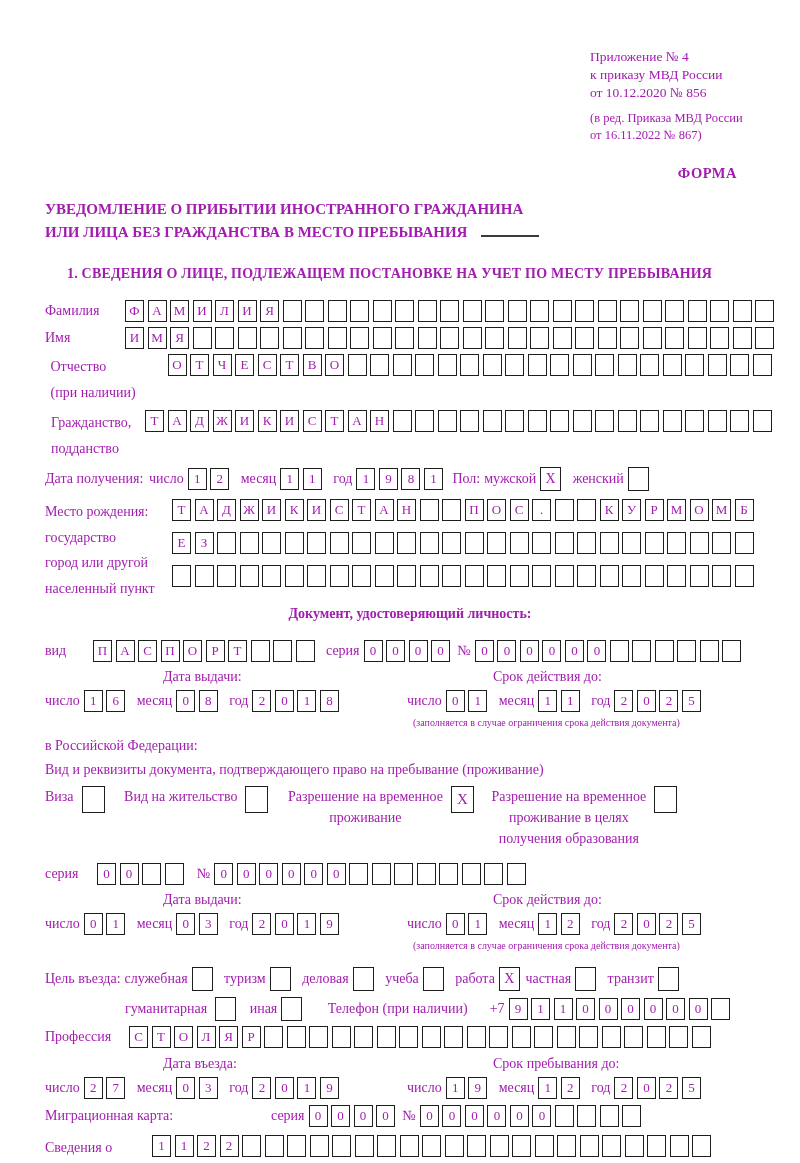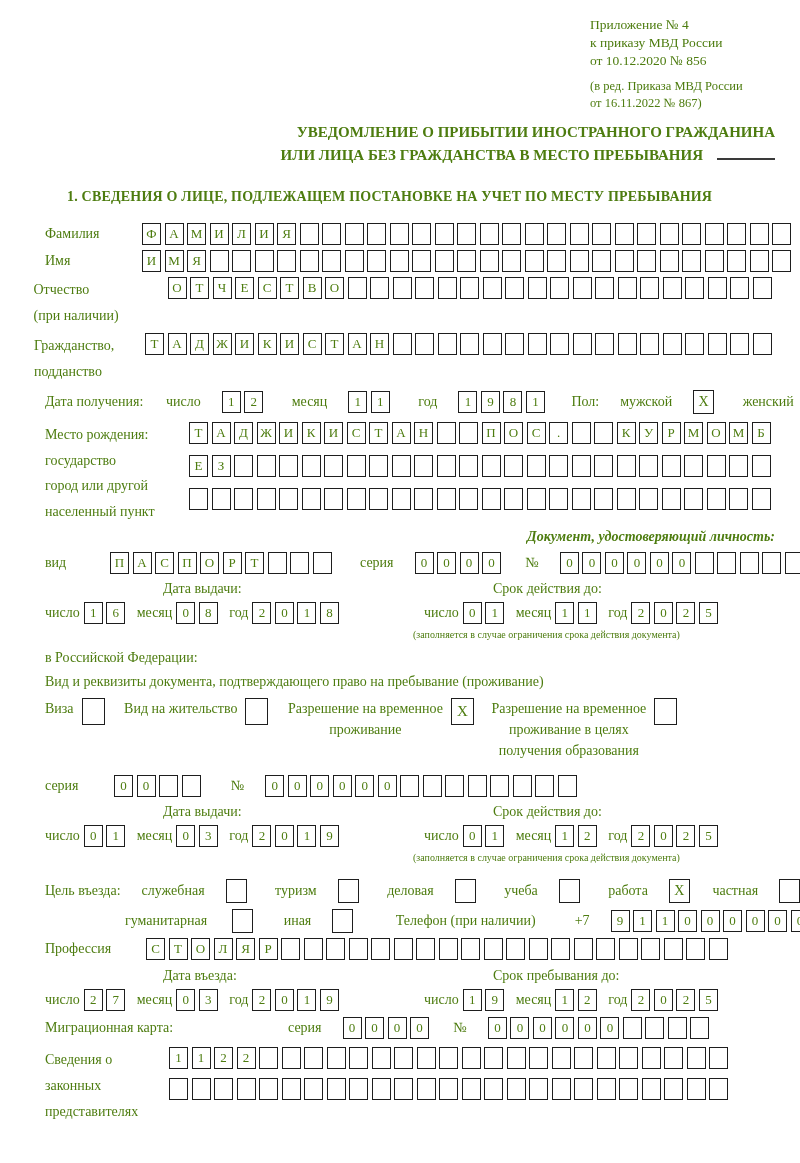--- a/index.html
+++ b/index.html
@@ -1,61 +1,62 @@
 <!DOCTYPE html>
 <html><head>
 <meta charset="utf-8">
 <style>
   html,body{margin:0;padding:0;background:#fff;}
-  .page{width:800px;height:1163px;box-sizing:border-box;background:#fff;color:#4d7c0f;
-        padding:16px 25px 8px 45px;font-family:"Liberation Serif","DejaVu Serif",serif;
+  .page{width:800px;height:1163px;box-sizing:border-box;background:#fff;color:#a21caf;
+        padding:48px 25px 8px 45px;font-family:"Liberation Serif","DejaVu Serif",serif;
         font-size:14px;overflow:hidden;position:relative;}
   .hdr{margin-left:auto;width:185px;line-height:18px;font-size:13.5px;}
   .hdr-sub{font-size:12.5px;line-height:16.5px;}
   .hdr-sub.first{margin-top:8px;}
   .forma{text-align:right;padding-right:38px;font-weight:bold;font-size:14.5px;margin:22px 0 16px 0;letter-spacing:.5px;}
-  .title{text-align:right;font-weight:bold;font-size:15px;line-height:23px;margin-bottom:22px;margin-top:10px;}
+  .title{text-align:left;font-weight:bold;font-size:15px;line-height:23px;margin-bottom:22px;margin-top:10px;}
   .blank{display:inline-block;width:58px;border-bottom:2px solid #3a3a3a;margin-left:14px;height:14px;}
   .sec{font-weight:bold;font-size:14px;padding-left:22px;margin-bottom:18px;letter-spacing:.2px;}
-  .frow{display:flex;align-items:center;margin-bottom:5px;gap:17px;}
+  .frow{display:flex;align-items:center;margin-bottom:5px;}
   .frow.top{align-items:flex-start;justify-content:flex-end;}
   .lbl{flex:0 0 auto;}
   .lblcol{flex:0 0 auto;line-height:25.5px;}
   .cells{display:inline-flex;flex-wrap:nowrap;}
   .cb{display:inline-flex;align-items:center;justify-content:center;box-sizing:border-box;
       width:19px;height:22px;border:1.5px solid #1e1e1e;margin-right:3.5px;font-size:13px;
       flex:0 0 auto;background:#fff;}
   .cbx .cb{width:21px;height:24px;font-size:14px;}
   .cbx-lg .cb{width:23px;height:27px;font-size:15px;}
   .dlbl{margin:0 4px 0 8px;flex:0 0 auto;}
   .dgroup{display:flex;align-items:center;flex:0 0 auto;}
   .pos-row{position:relative;height:19px;margin-bottom:2px;}
   .pos-row span{position:absolute;top:0;white-space:nowrap;font-family:Liberation Serif, serif;}
   .note{font-size:10px;}
-  .doc-head{text-align:right;font-weight:bold;margin:4px 0 7px 0;font-style:italic;}
+  .doc-head{text-align:center;font-weight:bold;margin:4px 0 18px 0;}
   .para{margin:2px 0 8px 0;}
   .mb7{margin-bottom:7px;}
   .mb11{margin-bottom:11px;}
   .visa-row{display:flex;align-items:flex-start;margin:6px 0 14px 0;}
   .vitem{display:flex;align-items:flex-start;}
   .vtext{text-align:center;line-height:21px;margin-right:8px;}
 </style>
 </head>
 <body>
 
 <div class="page">
 
   <div class="hdr">
     <div>Приложение № 4</div>
     <div>к приказу МВД России</div>
     <div>от 10.12.2020 № 856</div>
     <div class="hdr-sub first">(в ред. Приказа МВД России</div>
     <div class="hdr-sub">от 16.11.2022 № 867)</div>
   </div>
 
+  <div class="forma">ФОРМА</div>
 
   <div class="title">
     <div>УВЕДОМЛЕНИЕ О ПРИБЫТИИ ИНОСТРАННОГО ГРАЖДАНИНА</div>
     <div><span>ИЛИ ЛИЦА БЕЗ ГРАЖДАНСТВА В МЕСТО ПРЕБЫВАНИЯ</span><span class="blank"></span></div>
   </div>
 
   <div class="sec">1. СВЕДЕНИЯ О ЛИЦЕ, ПОДЛЕЖАЩЕМ ПОСТАНОВКЕ НА УЧЕТ ПО МЕСТУ ПРЕБЫВАНИЯ</div>
 
   <div class="frow">
     <span class="lbl" style="width:80px">Фамилия</span>

